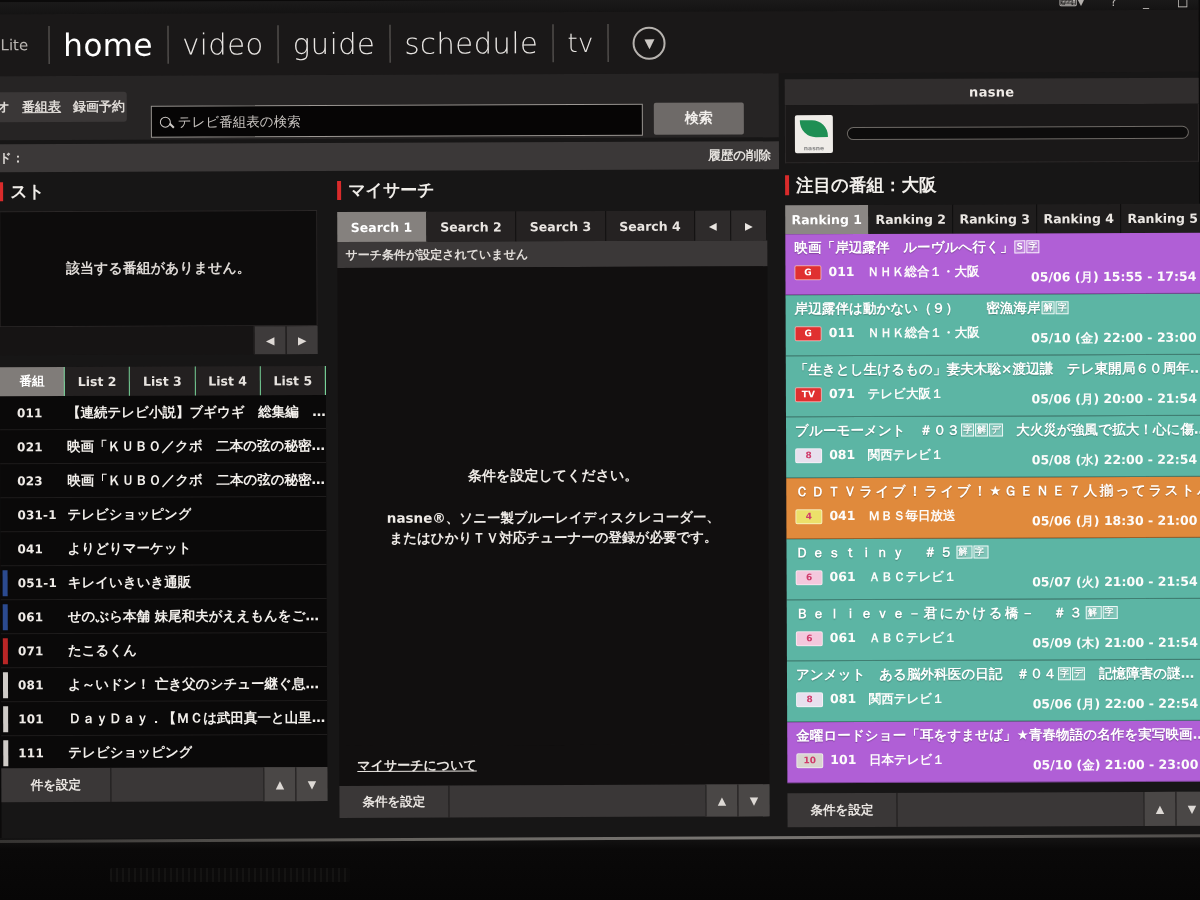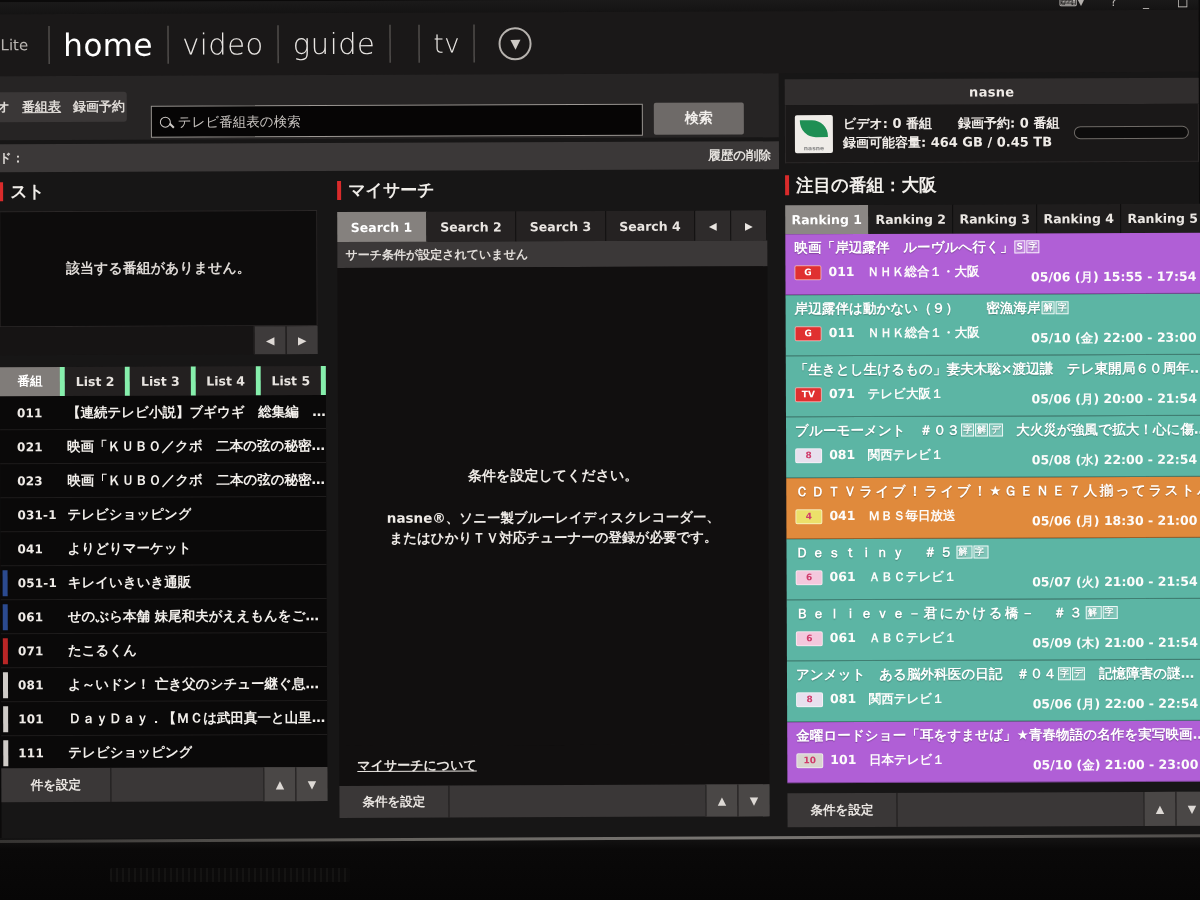--- a/index.html
+++ b/index.html
@@ -159,21 +159,21 @@
     color: #ded9d5; font-size: 11px;
   }
 
   .list-tabs {
     margin-top: 12px; width: 326px; height: 29px;
     display: flex; background: #1c1a1a;
   }
   .ltab {
     flex: 1; display: flex; align-items: center; justify-content: center;
     color: #e7e3df; font-size: 12.5px; font-weight: 700;
-    background: #232020; border-right: 5px solid #86efac;
+    background: #232020; border-right: 1px solid #86efac;
   }
   .ltab.active { background: #807c79; color: #fff; }
 
   .prog-list { width: 326px; background: #0a0909; }
   .prog-row {
     height: 34px; display: flex; align-items: center;
     border-bottom: 1px solid #1e1c1c; padding-left: 2px; gap: 10px;
     position: relative;
   }
   .chip { width: 5px; height: 26px; flex: none; background: transparent; }
@@ -338,20 +338,21 @@
     <div class="navbar">
       <div class="nav-inner">
         <span class="nav-lite">Lite</span>
         <span class="nav-sep"></span>
         <span class="nav-item home">home</span>
         <span class="nav-sep"></span>
         <span class="nav-item big">video</span>
         <span class="nav-sep"></span>
         <span class="nav-item big">guide</span>
         <span class="nav-sep"></span>
+        <span class="nav-item big">schedule</span>
         <span class="nav-sep"></span>
         <span class="nav-item sm">tv</span>
         <span class="nav-sep"></span>
         <span class="nav-circle">▼</span>
       </div>
     </div>
 
     <div class="searchrow">
       <div class="subtabs">
         <span class="subtab">オ</span>
@@ -492,24 +493,20 @@
         <div class="foot-btn">▼</div>
       </div>
     </div>
 
     <div class="col-right">
       <div class="nasne-title">nasne</div>
       <div class="nasne-box">
         <div class="nasne-logo">
           <div class="nasne-leaf"></div>
           <span>nasne</span>
-        </div>
-        <div>
-          <div class="nasne-txt">ビデオ: 0 番組　　録画予約: 0 番組</div>
-          <div class="nasne-txt">録画可能容量:  464 GB / 0.45 TB</div>
         </div>
         <div class="cap-bar"></div>
       </div>
 
       <div class="rank-head">
         <span class="sec-bar"></span>
         <span class="t">注目の番組：大阪</span>
       </div>
 
       <div class="rank-tabs" id="rank-tabs">

